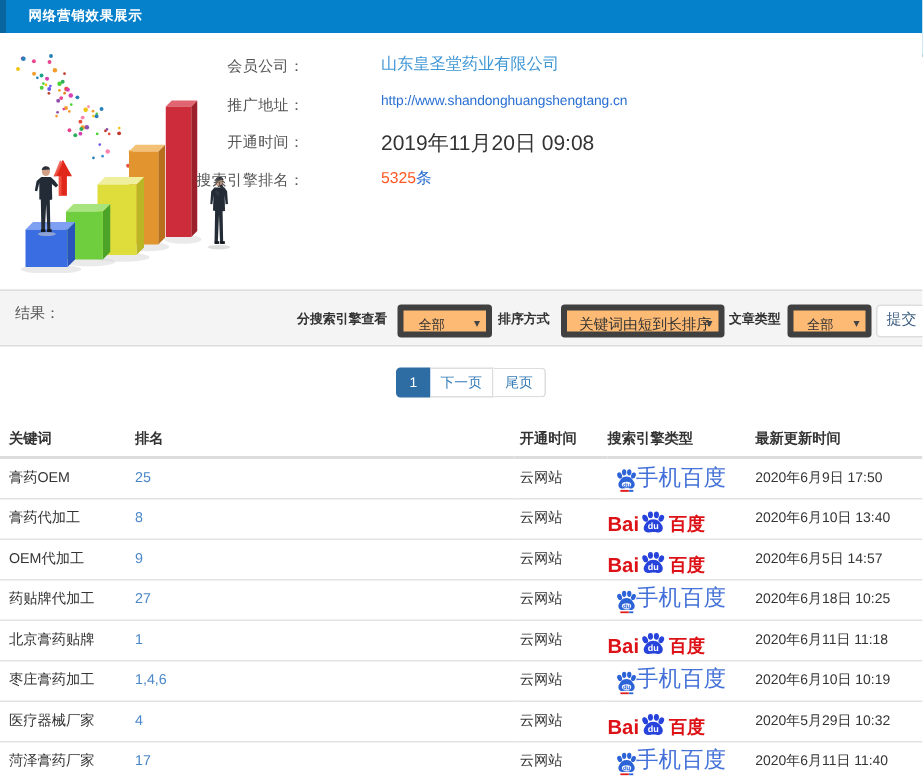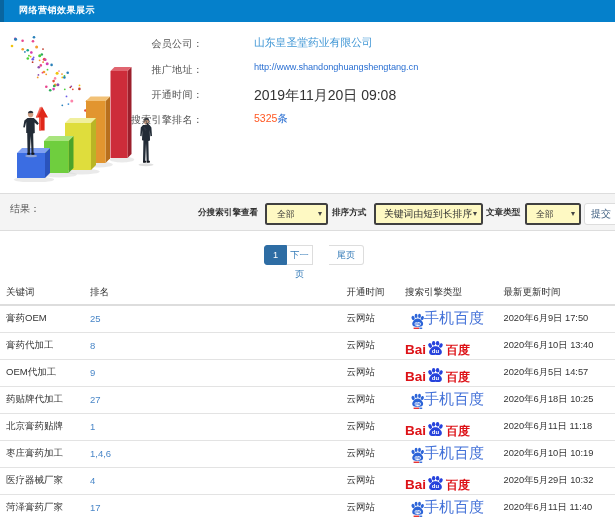--- a/index.html
+++ b/index.html
@@ -20,35 +20,35 @@
 .v-company { color:#3f96d5; font-size:10.8px; }
 .v-url { color:#2a6fd2; font-size:9.2px; letter-spacing:-0.05px; }
 .v-date { color:#333; font-size:14px;text-align:right; }
 .v-num { color:#ff5722; font-size:10.5px; }
 .v-tiao { color:#2a6fd2; font-size:10.5px; }
 
 
 .toolbar { position:absolute; left:0; top:193px; width:615px; height:38px; background:#f4f4f4; border-top:1px solid #ddd; border-bottom:1px solid #ddd; }
 .toolbar .jieguo { position:absolute; left:10px; top:7.5px; font-size:10px; color:#555; }
 .tlabel { position:absolute; top:13px; font-size:8.6px; font-weight:bold; color:#333; }
-.tsel { position:absolute; top:9px; height:22px; background:#fef9c3; border:2px solid #404040; border-radius:2.5px; font-size:8.8px; color:#333; }
+.tsel { position:absolute; top:9px; height:22px; background:#fdba74; border:4px solid #404040; border-radius:2.5px; font-size:8.8px; color:#333; }
 .tsel .txt { position:absolute; left:10px; top:3.5px; }
 .tsel .arr { position:absolute; right:4px; top:7px; width:0; height:0; border-left:2.8px solid transparent; border-right:2.8px solid transparent; border-top:4px solid #444; }
 .tbtn { position:absolute; left:584px; top:9px; width:34px; height:22px; background:#fff; border:1px solid #ddd; border-radius:3px; font-size:10px; color:#3f5f80; text-align:center; line-height:20px; }
 
 
 .pager { position:absolute; left:264px; top:245px; height:20px; font-size:9.2px; }
 .pg { position:absolute; top:0; height:20px; border:1px solid #ddd; background:#fff; color:#337ab7; text-align:center; line-height:19px; }
 .pg1 { left:0; width:23px; background:#2e6da4; border-color:#2e6da4; color:#fff; border-radius:3px 0 0 3px; }
-.pg2 { left:23px; width:26px; border-left:none; }
+.pg2 { left:23px; width:42px; border-left:none; }
 .pg3 { left:65px; width:35px; border-left:none; border-radius:0 3px 3px 0; }
 
 
 table.tb { position:absolute; left:0; top:278px; width:615px; border-collapse:collapse; table-layout:fixed; font-size:9.5px; white-space:nowrap; }
-.tb th { height:27px; text-align:left; font-size:9.5px; color:#333; font-weight:normal; border-bottom:2px solid #ddd; padding:3px 0 0 0; vertical-align:middle; }
+.tb th { height:27px; text-align:left; font-size:9.5px; color:#333; font-weight:bold; border-bottom:2px solid #ddd; padding:3px 0 0 0; vertical-align:middle; }
 .tb td { height:27px; overflow:hidden; border-bottom:1px solid #e3e3e3; padding:0; vertical-align:middle; color:#333; }
 .tb .c1 { padding-left:6px; } .tb td.c1 { font-size:9.5px; }
 .tb .c2 { padding-left:0; }
 .tb td.c2 { color:#4a87c8; }
 .tb .c3 { padding-left:3.5px; }
 .tb .c4 { padding-left:0; }
 .tb .c5 { padding-left:3.5px; } .tb td.c5 { font-size:9.3px; }
 .mb { display:inline-flex; align-items:center; } .mb svg { position:relative; top:2px; margin-left:5px; } .pc svg { position:relative; top:2px; vertical-align:middle; }
 .mb .mtxt { color:#4472d8; font-size:15px; margin-left:-1px; }
 </style>

